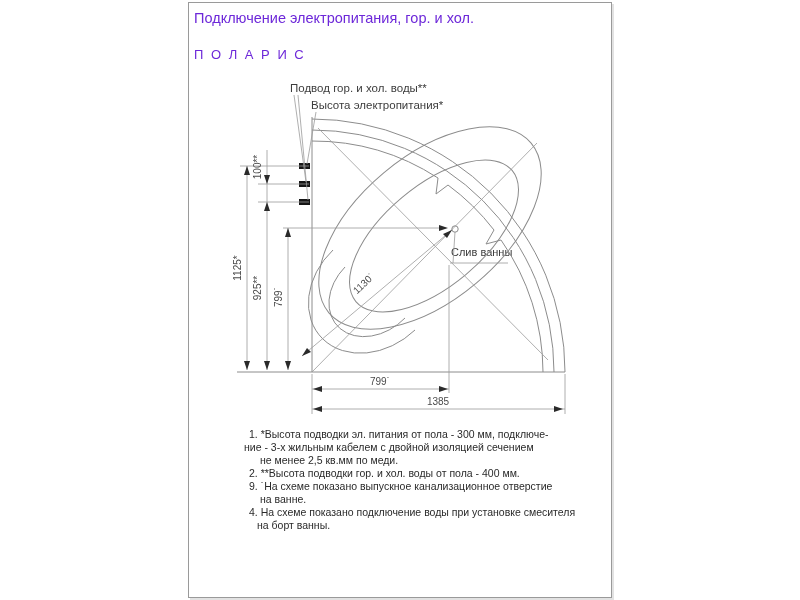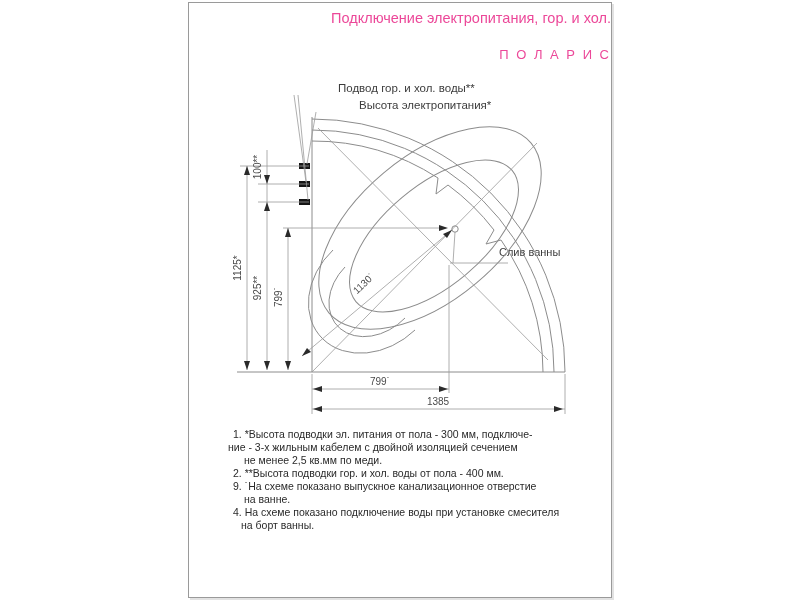--- a/index.html
+++ b/index.html
@@ -1,25 +1,25 @@
 <!DOCTYPE html>
 <html><head>
 <meta charset="utf-8">
 <style>
   html,body{margin:0;padding:0;background:#fff;}
   #stage{position:relative;width:800px;height:600px;background:#ffffff;overflow:hidden;
          font-family:"Liberation Sans", sans-serif;}
   .page{position:absolute;left:188px;top:2px;width:422px;height:594px;background:#fff;
         border:1px solid #9a9a9a;box-shadow:2px 2px 0 #e2e2e2;}
   svg{position:absolute;left:0;top:0;}
-  .t-line{position:absolute;left:188px;width:423px;text-align:right;color:#ec4899;
+  .t-line{position:absolute;left:194px;width:423px;text-align:left;color:#6d28d9;
           font-size:14.5px;white-space:nowrap;}
   .t-brand{font-size:13px;letter-spacing:2px;}
-  .lbl{position:absolute;color:#3c3c3c;font-size:11.5px;white-space:nowrap;margin-left:48px;}
-  .note{position:absolute;color:#2a2a2a;font-size:10.5px;white-space:nowrap;line-height:13px;}
+  .lbl{position:absolute;color:#3c3c3c;font-size:11.5px;white-space:nowrap;}
+  .note{position:absolute;color:#2a2a2a;font-size:10.5px;white-space:nowrap;line-height:13px;margin-left:16px;}
   .dim{font-size:10px;fill:#4a4a4a;}
   .draw{stroke:#8c8c8c;stroke-width:1;fill:none;}
   .thin{stroke:#9a9a9a;stroke-width:0.8;fill:none;}
   .arr{fill:#2a2a2a;stroke:none;}
   .mark{fill:#151515;stroke:none;}
 </style>
 </head>
 <body>
 
 <div id="stage">

